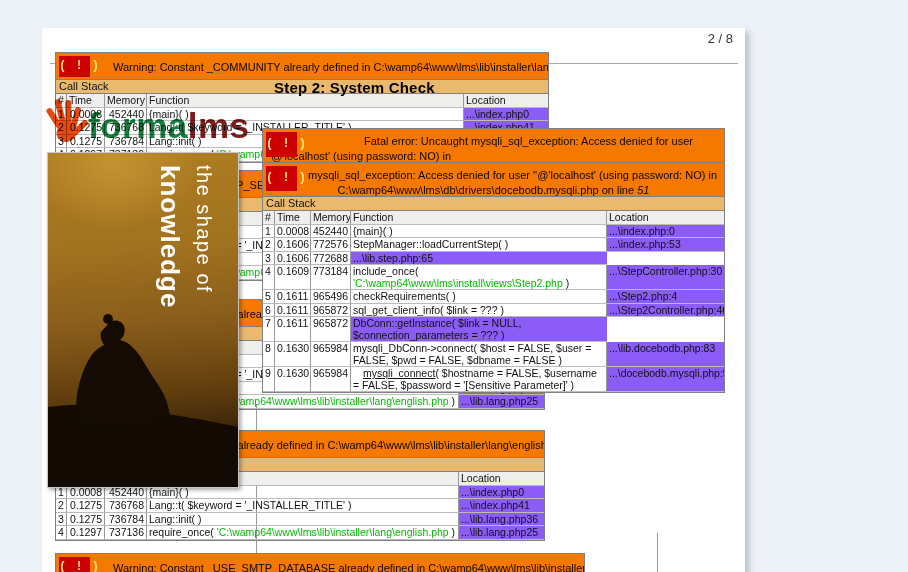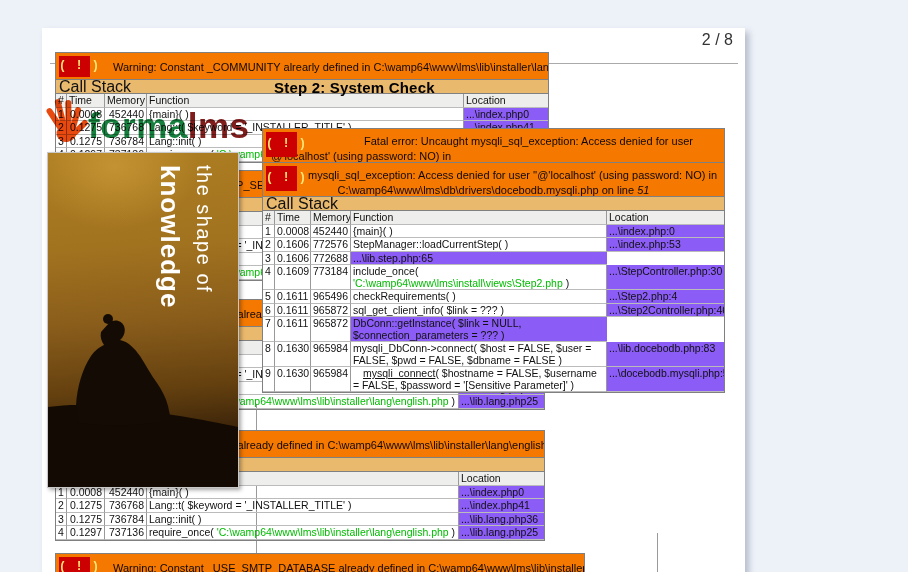--- a/index.html
+++ b/index.html
@@ -1,19 +1,19 @@
 <!DOCTYPE html>
 <html><head>
 <meta charset="utf-8">
 <style>
   html,body{margin:0;padding:0;width:908px;height:572px;overflow:hidden;
     background:#edf1f8;font-family:"Liberation Sans",sans-serif;}
   .page{position:absolute;left:42px;top:28px;width:703px;height:600px;background:#fff;
     box-shadow:4px 4px 6px rgba(120,130,150,.45);}
-  .pageno{position:absolute;top:3px;right:12px;font-size:16px;color:#333;z-index:45;}
+  .pageno{position:absolute;top:3px;right:12px;font-size:13px;color:#333;z-index:45;}
   .hdr-rule{position:absolute;left:8px;top:35px;width:688px;border-top:1px solid #aaa;z-index:0;}
   .vline{position:absolute;width:0;border-left:1px solid #9a9a9a;z-index:1;}
   #vline1{left:214px;top:376px;height:196px;}
   #vline2{left:615px;top:505px;height:67px;}
   .heading{position:absolute;left:232px;top:51px;width:180px;
     font-size:15px;font-weight:bold;color:#000;z-index:40;letter-spacing:.2px;white-space:nowrap;}
 
   
   .blk{position:absolute;z-index:10;}
   .banner{position:relative;background:#f57900;border:1px solid #808080;box-sizing:border-box;
@@ -21,21 +21,21 @@
   .banner.single{height:28px;}
   .err-icon{position:absolute;left:3px;top:3px;width:31px;height:21px;background:#cc0000;
     color:#ffe97a;font-weight:bold;font-size:12px;text-align:center;line-height:21px;
     letter-spacing:1px;font-family:"Liberation Mono",monospace;}
   .banner.tall .err-icon{height:25px;line-height:25px;}
   .banner.single .btext{display:block;padding:8px 0 0 57px;}
   .banner.tall .btext{display:block;padding:5px 4px 0 4px;line-height:14.5px;white-space:normal;}
   .banner i{font-style:italic;}
 
   .cs-cap{background:#e9b96e;border:1px solid #808080;border-top:none;box-sizing:border-box;
-    font-size:16px;color:#111;height:14px;line-height:13px;padding-left:3px;}
+    font-size:11px;color:#111;height:14px;line-height:13px;padding-left:3px;}
   .cs-tbl{border:1px solid #808080;border-top:none;box-sizing:border-box;background:transparent;}
   .cs-row{display:grid;box-sizing:border-box;}
   .sm .cs-row{grid-template-columns:11px 38px 42px auto 85px;}
   .b1 .cs-row{grid-template-columns:11px 38px 42px auto 84px;}
   .big .cs-row{grid-template-columns:12px 36px 40px auto 117px;}
   .cs-row>div{border-right:1px solid #999;border-bottom:1px solid #bbb;padding:1px 2px 0 2px;
     font-size:10.5px;line-height:11.5px;color:#111;overflow:hidden;box-sizing:border-box;min-height:13px;}
   .cs-row>div:last-child{border-right:none;background:#8b5cf6;}
   .cs-row.cs-head>div{background:#eeeeec;}
   .cs-row .c-t,.cs-row .c-m{text-align:right;}

